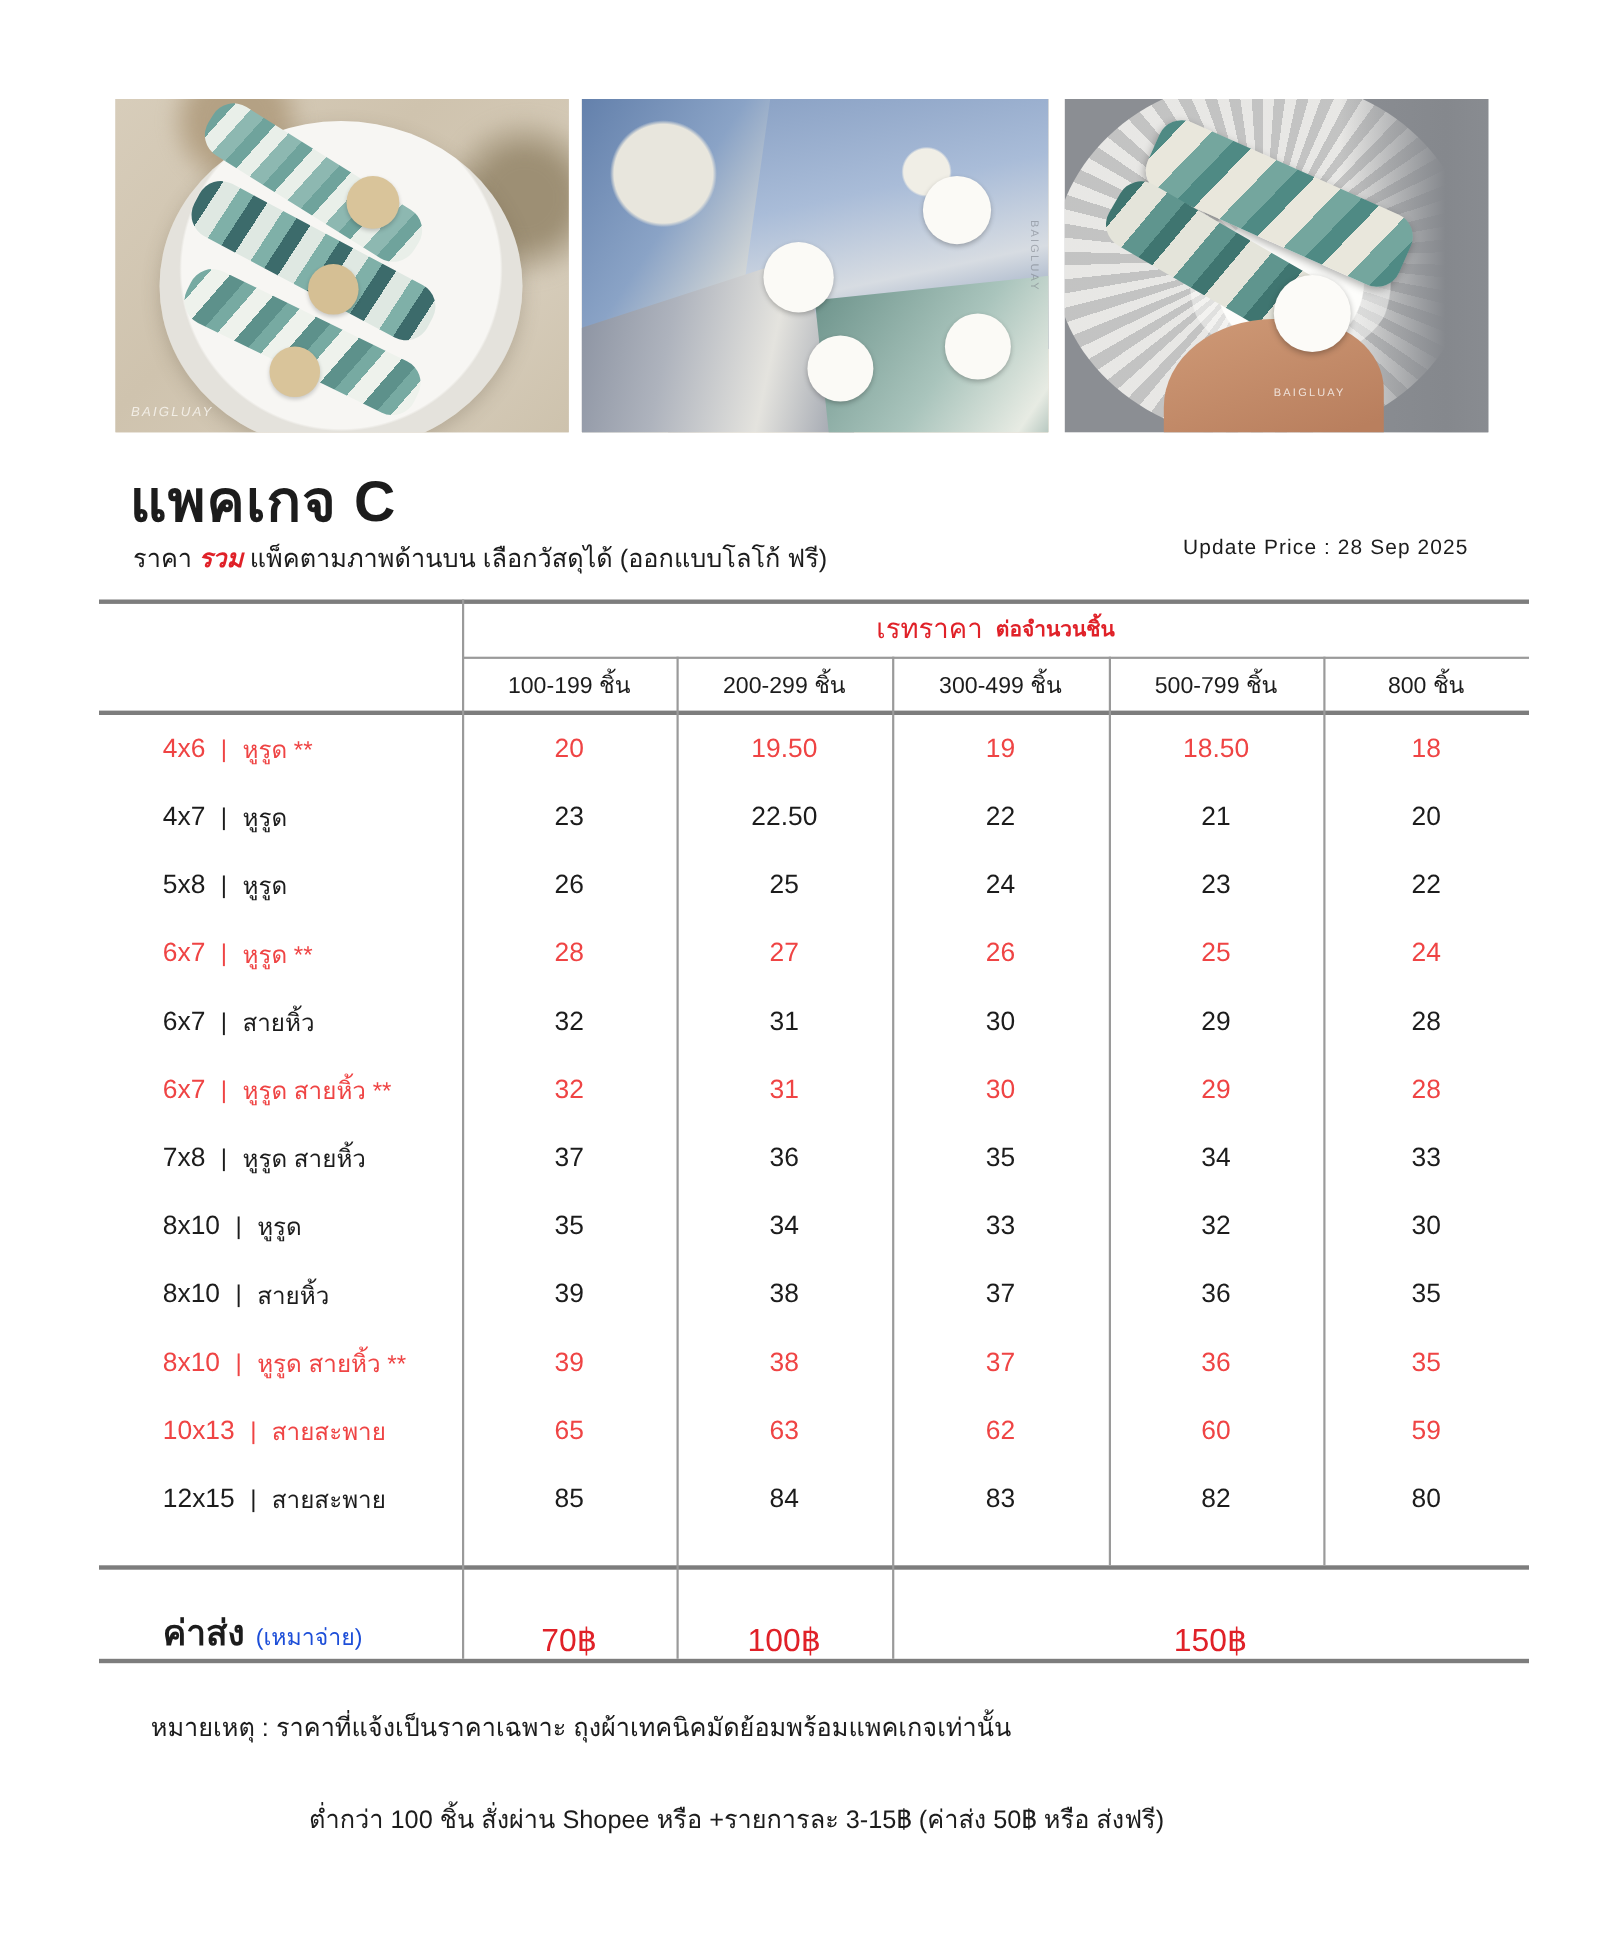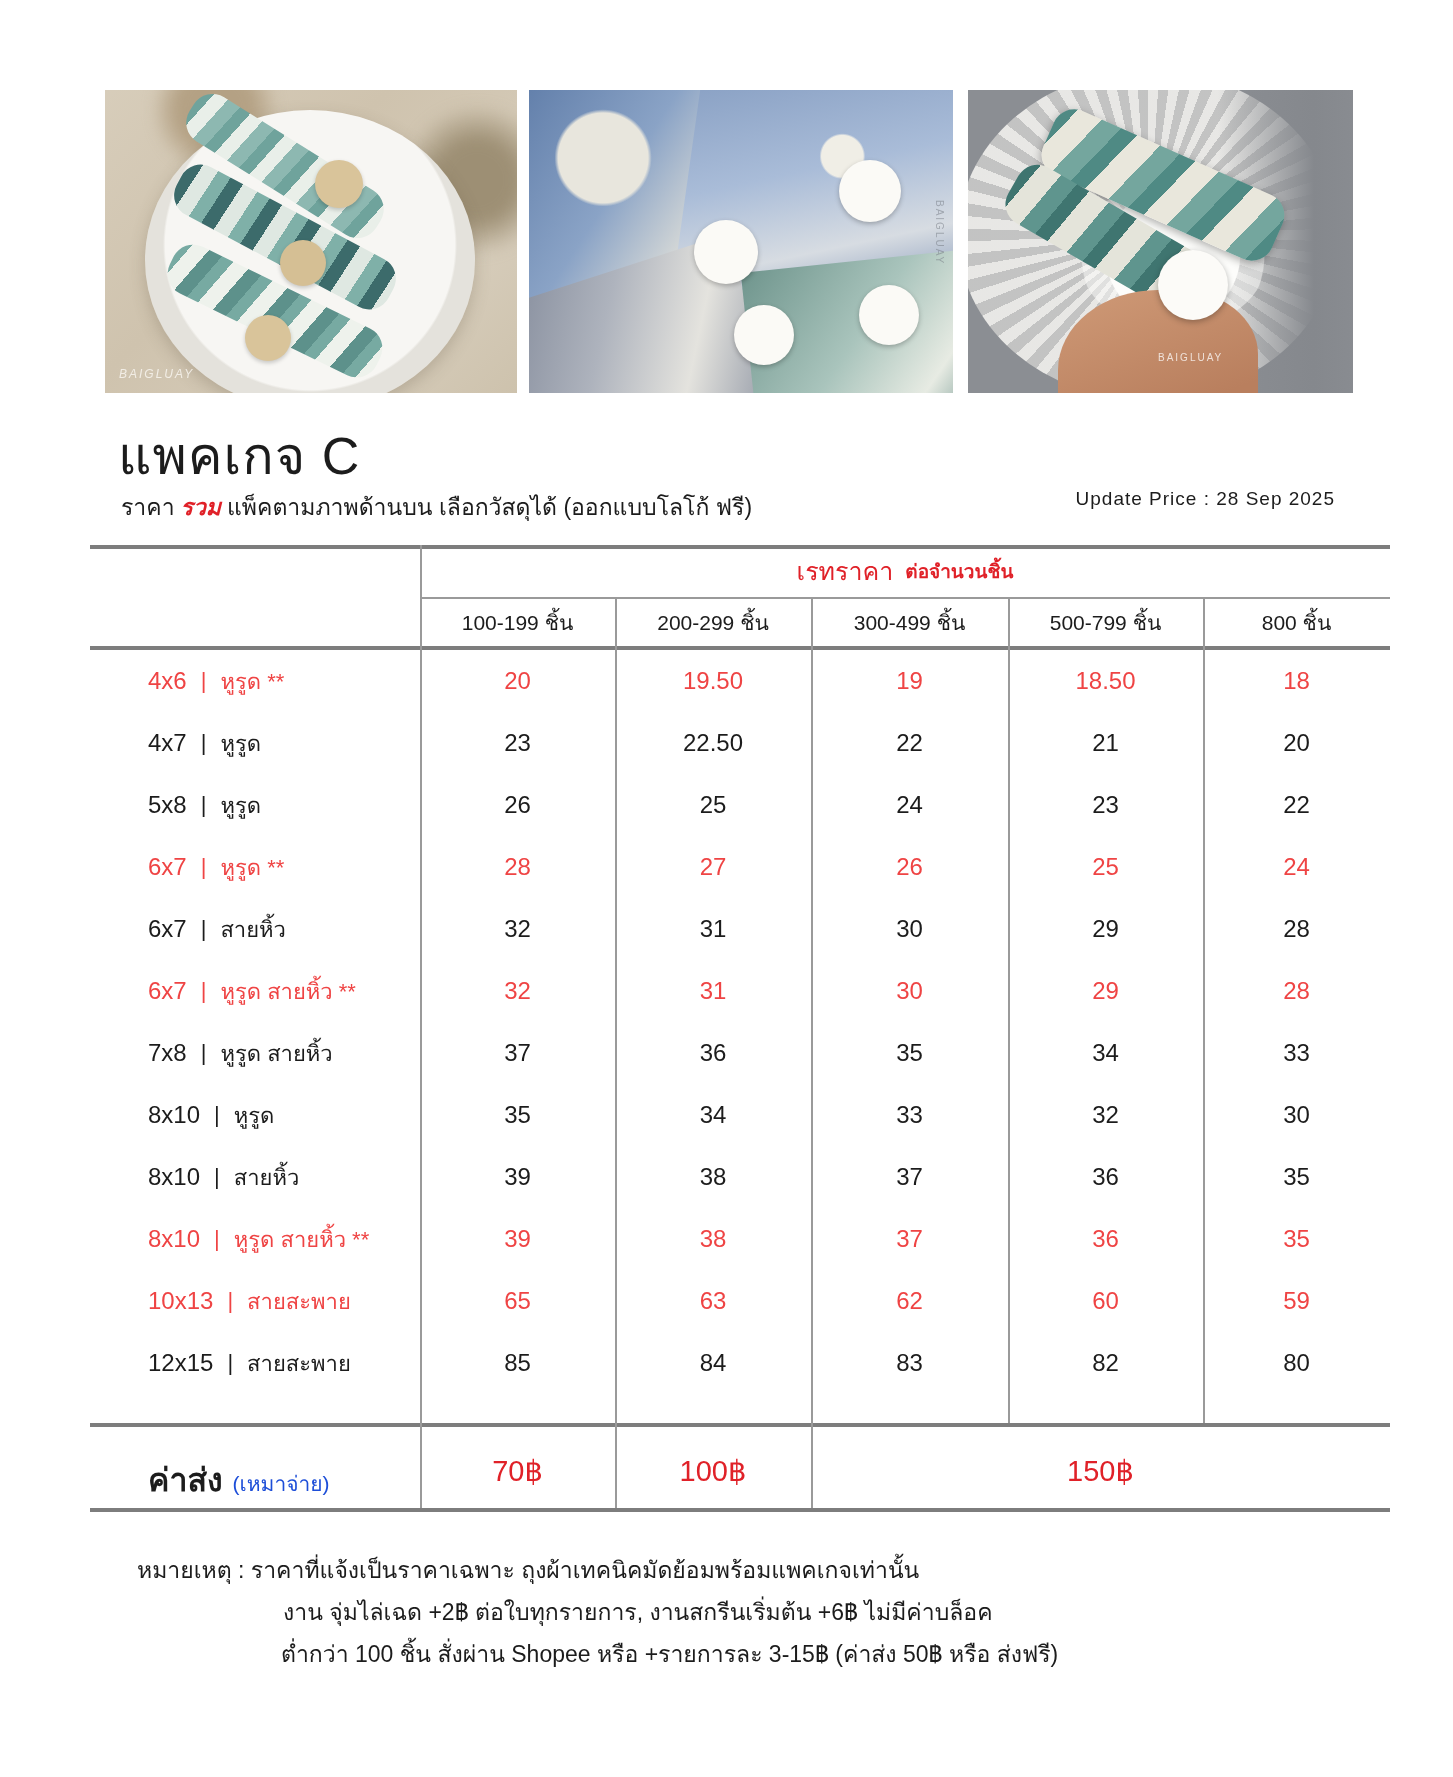--- a/index.html
+++ b/index.html
@@ -14,21 +14,21 @@
   #photo3 { left:968px; width:385px; background:#8b8e93; }
   .decor { position:absolute; }
   .plate { border-radius:50%; }
   .roll { border-radius:22px; }
   .tag { border-radius:50%; }
   .wm { position:absolute; font-size:10px; letter-spacing:2px; color:rgba(255,255,255,.75); }
   .wm.script { font-style:italic; color:rgba(250,248,242,.8); font-size:12px; }
   .wm.vert { writing-mode:vertical-rl; color:rgba(120,125,135,.55); }
 
   
-  #title { position:absolute; left:118px; top:414px; font-size:52px; font-weight:normal; letter-spacing:1px; }
+  #title { position:absolute; left:118px; top:414px; font-size:52px; font-weight:bold; letter-spacing:1px; }
   #subtitle { position:absolute; left:121px; top:489px; font-size:23px; }
   #subtitle .hl-red { color:#e02128; font-weight:bold; font-style:italic; margin:0 6px; }
   #update-price { position:absolute; top:488px; right:118px; font-size:19px; letter-spacing:1px; }
 
   
   #price-table { position:absolute; left:90px; top:545px; width:1300px; height:967px; }
   .hline { position:absolute; left:0; width:1300px; background:#7d7d7d; height:4px; }
   .hline.thin { background:#9a9a9a; height:2px; left:330px; width:970px; }
   .vline { position:absolute; width:2px; background:#9a9a9a; }
 
@@ -46,21 +46,21 @@
   .w1{width:195px}.w2{width:196px}.w3{width:197px}.w4{width:195px}.w5{width:187px}
 
   #table-rows { position:absolute; left:0; top:105px; width:1300px; }
   .trow { display:flex; height:62px; align-items:center; font-size:24px; }
   .trow .rlabel { width:330px; padding-left:58px; display:flex; align-items:center; }
   .trow .pipe { margin:0 14px; font-size:22px; }
   .trow .style { font-size:22px; }
   .trow .price { text-align:center; }
   .trow.hl { color:#ef4444; }
 
-  #ship-row { position:absolute; left:0; top:882px; width:1300px; height:82px; display:flex; align-items:flex-start;margin-top:27px; }
+  #ship-row { position:absolute; left:0; top:882px; width:1300px; height:82px; display:flex; align-items:flex-end; }
   #ship-label-cell { width:330px; padding-left:58px; display:flex; align-items:baseline; }
   #ship-label { font-size:32px; font-weight:bold; }
   #ship-note { font-size:21px; color:#1d4ed8; margin-left:10px; }
   .ship-val { color:#e02128; font-size:29px; text-align:center; }
   .sw1{width:195px}.sw2{width:196px}.sw3{width:579px}
 
   
   .note-line { position:absolute; font-size:23px; }
   #note1 { left:137px; top:1552px; }
   #note2 { left:283px; top:1594px; }
@@ -308,16 +308,15 @@
         <span id="ship-label">ค่าส่ง</span>
         <span id="ship-note">(เหมาจ่าย)</span>
       </div>
       <div class="ship-val sw1">70฿</div>
       <div class="ship-val sw2">100฿</div>
       <div class="ship-val sw3">150฿</div>
     </div>
   </div>
 
   <div class="note-line" id="note1">หมายเหตุ : ราคาที่แจ้งเป็นราคาเฉพาะ ถุงผ้าเทคนิคมัดย้อมพร้อมแพคเกจเท่านั้น</div>
-  <div class="note-line" id="note2">งาน จุ่มไล่เฉด +2฿ ต่อใบทุกรายการ, งานสกรีนเริ่มต้น +6฿ ไม่มีค่าบล็อค</div>
   <div class="note-line" id="note3">ต่ำกว่า 100 ชิ้น สั่งผ่าน Shopee หรือ +รายการละ 3-15฿ (ค่าส่ง 50฿ หรือ ส่งฟรี)</div>
 
 </div>
 
 </body></html>

